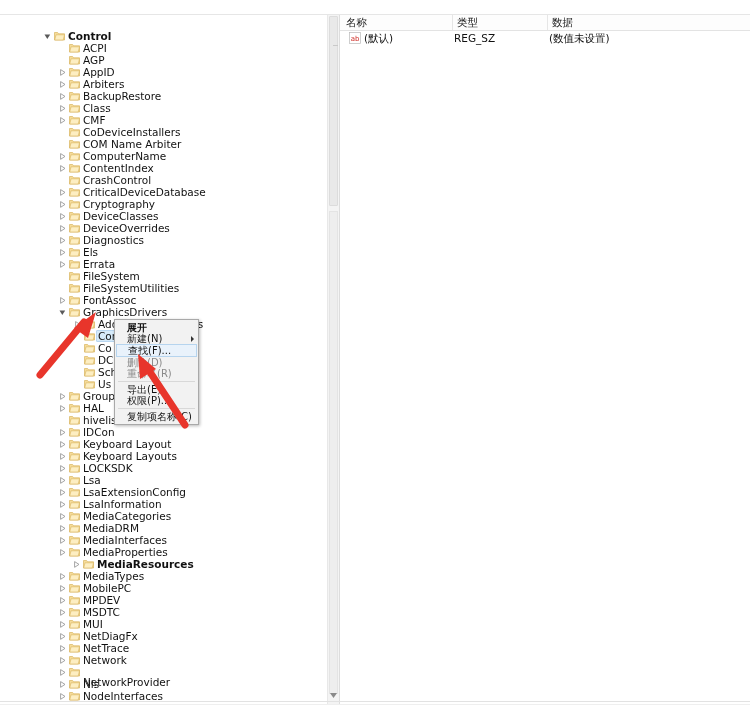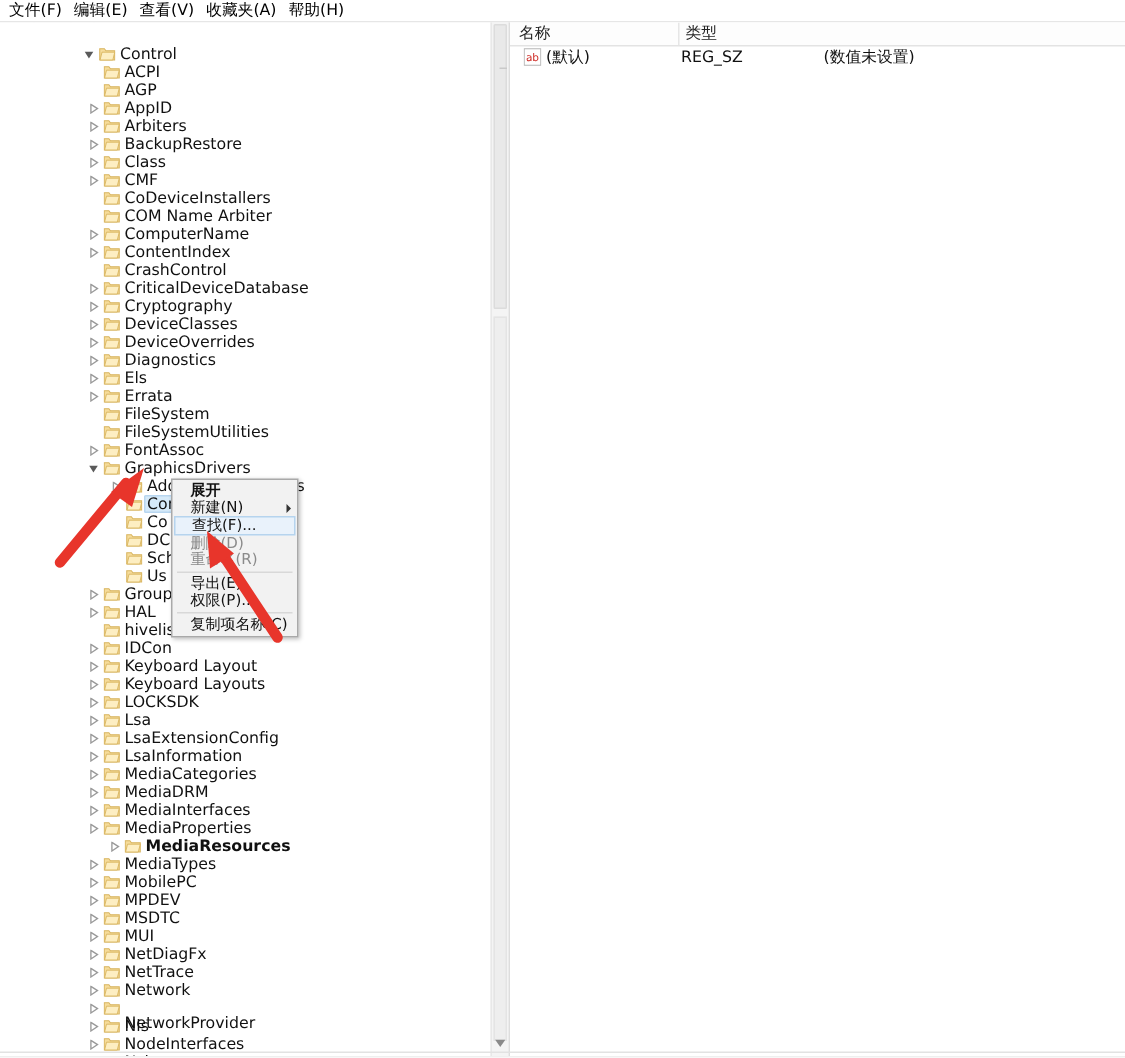--- a/index.html
+++ b/index.html
@@ -141,36 +141,29 @@
   }
 
   
   .annot{position:absolute;left:0;top:0;width:750px;height:705px;pointer-events:none;z-index:60;}
 </style>
 </head>
 <body>
 
 <div id="app">
 
-  <div class="menubar">
-      <div class="mi">文件(F)</div>
-      <div class="mi">编辑(E)</div>
-      <div class="mi">查看(V)</div>
-      <div class="mi">收藏夹(A)</div>
-      <div class="mi">帮助(H)</div>
-    </div>
   <div class="menu-sep"></div>
 
   <div class="guide g1"></div>
   <div class="guide g2"></div>
   <div class="guide g3"></div>
 
   <div class="left-pane">
     <div class="tree" id="tree">
-        <div class="trow" style="top: 0px; position: absolute; left: 12px; width: 327px;">
+        <div class="trow" style="top: 0px; position: absolute; left: 0px; width: 327px; font-weight: bold;">
           <span class="twist" style="left: 43px;">
             <svg width="7" height="7" viewBox="0 0 7 7">
               <path d="M0.5 1.5 L6.2 1.5 L3.3 6 Z" fill="#5a5a5a"></path>
             </svg>
           </span>
           <span class="ticon" style="left: 54px;">
             <svg width="11" height="10" viewBox="0 0 11 10">
               <path d="M0.5 1.5 L3.6 1.5 L4.6 2.8 L10.5 2.8 L10.5 9 L0.5 9 Z" fill="#f6dc9a" stroke="#d8b45e" stroke-width="0.7"></path>
               <path d="M2.0 3.8 L10.5 3.8 L9.2 9 L0.7 9 Z" fill="#fdeec2" stroke="#d8b45e" stroke-width="0.6"></path>
             </svg>
@@ -907,20 +900,21 @@
         </svg>
     </div>
   </div>
 
   <div class="pane-divider"></div>
 
   <div class="right-pane">
     <div class="lv-header" id="lv-header">
         <div class="col first" style="left: 2px; width: 110px;"><span>名称</span></div>
         <div class="col" style="left: 112px; width: 95px;"><span>类型</span></div>
+        <div class="col" style="left: 207px; width: 203px;"><span>数据</span></div>
       </div>
     <div id="lv-body">
         <div class="lv-row" style="top: 16px;">
           <span class="ab-icon"><svg width="12" height="12" viewBox="0 0 12 12">
               <rect x="0.5" y="0.5" width="11" height="11" fill="#ffffff" stroke="#b9b9b9" stroke-width="0.7"></rect>
               <text x="6" y="8.6" font-size="7" text-anchor="middle" fill="#cf2b25" font-family="DejaVu Sans, sans-serif">ab</text>
             </svg></span>
           <span class="lv-cell" style="left: 24px;">(默认)</span>
           <span class="lv-cell" style="left: 114px;">REG_SZ</span>
           <span class="lv-cell" style="left: 209px;">(数值未设置)</span>

